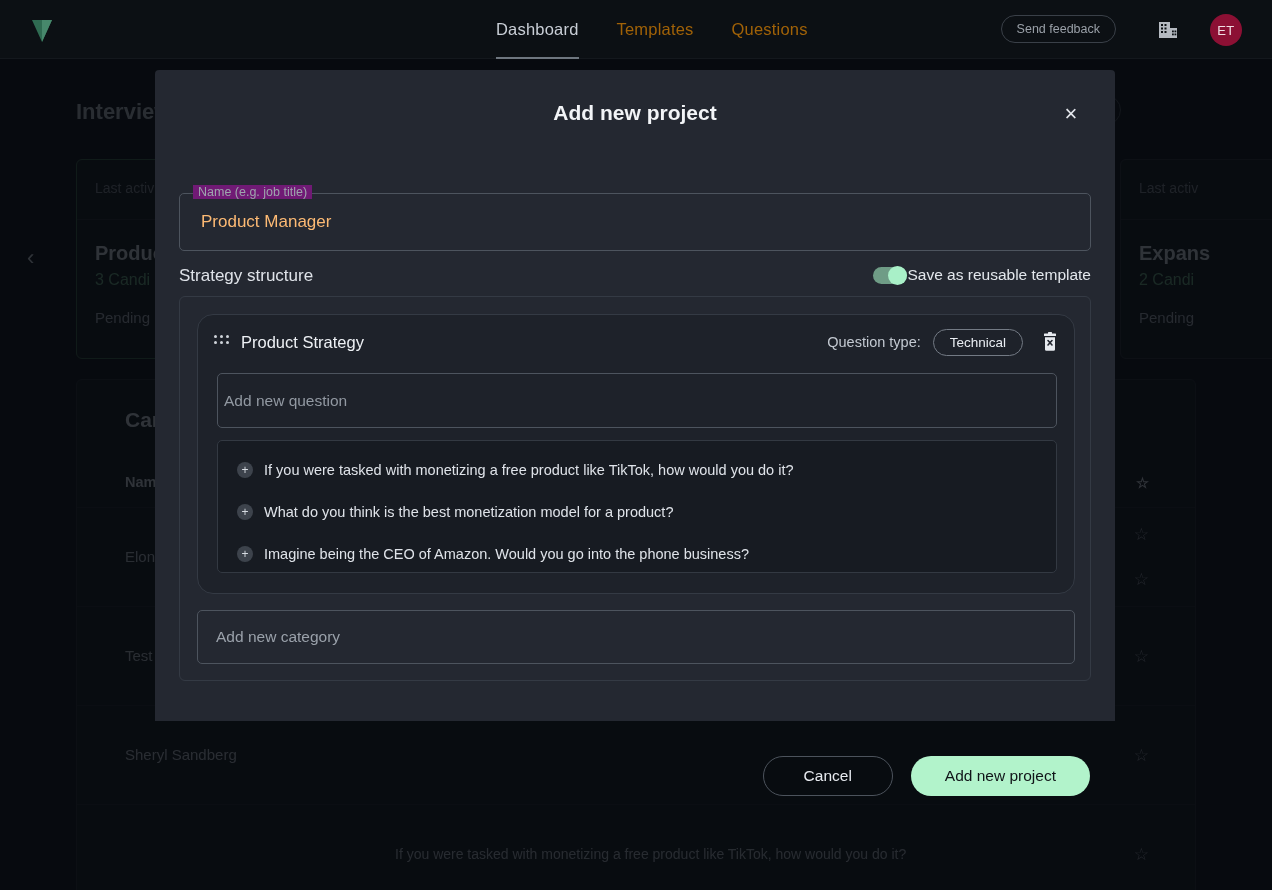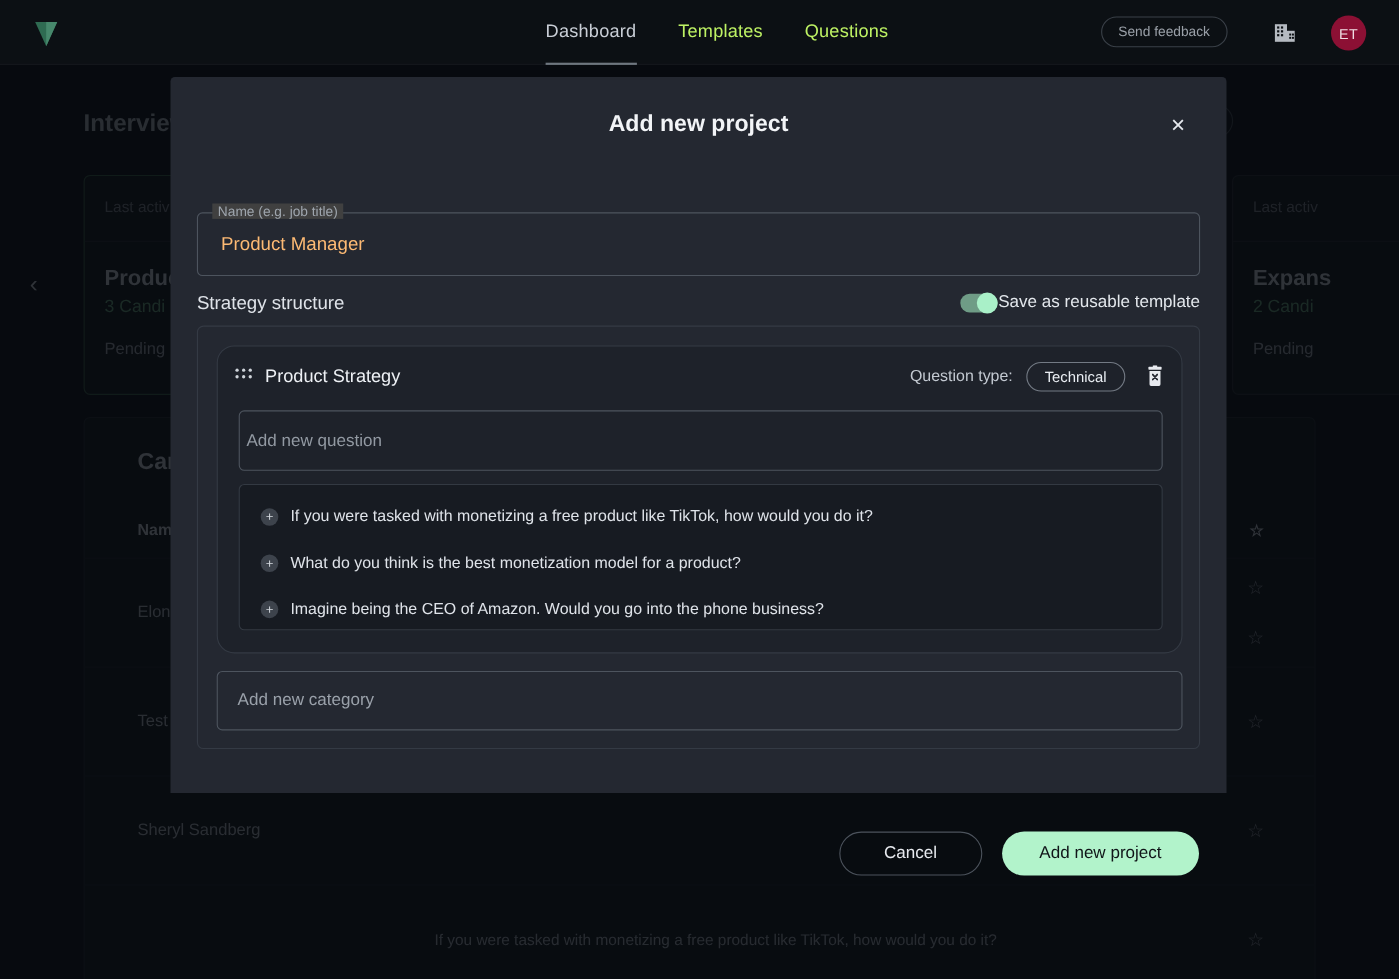--- a/index.html
+++ b/index.html
@@ -16,21 +16,21 @@
     position: absolute; top: 0; left: 0; width: 1272px; height: 59px;
     background: #0c1014; display: flex; align-items: center;
     border-bottom: 1px solid #14181d;
   }
   .logo-wrap { position: absolute; left: 26px; top: 14px; width: 32px; height: 32px; }
   .nav-links {
     position: absolute; left: 472px; top: 0; height: 59px;
     display: flex; align-items: center; gap: 38px; margin-left: 24px;
   }
   .nav-link {
-    font-size: 16.5px; color: #bef264; letter-spacing: .2px;
+    font-size: 16.5px; color: #a16207; letter-spacing: .2px;
     line-height: 59px; height: 59px; cursor: pointer; position: relative;
   }
   .nav-link.active { color: #c9ced6; }
   .nav-link.active:after {
     content: ""; position: absolute; left: 0; right: 0; bottom: 0;
     height: 2px; background: #6e767f;
   }
   .feedback-btn {
     position: absolute; right: 156px; top: 15px;
     height: 28px; padding: 0 15px; border: 1px solid #3a4048; border-radius: 14px;
@@ -120,21 +120,21 @@
     color: #e6e9ee; font-size: 22px; cursor: pointer; background: none; border: none;
     font-family: "Liberation Sans", sans-serif; line-height: 1;
   }
 
   .field-wrap { position: absolute; left: 24px; top: 123px; width: 912px; height: 58px; }
   .field-box {
     position: absolute; inset: 0; border: 1px solid #4d545e; border-radius: 5px;
     background: transparent;
   }
   .field-legend {
-    position: absolute; left: 14px; top: -8px; padding: 0 5px; background: #404040;
+    position: absolute; left: 14px; top: -8px; padding: 0 5px; background: #701a75;
     font-size: 12.5px; color: #9ea5ad;
   }
   .field-value {
     position: absolute; left: 22px; top: 0; height: 58px; display: flex; align-items: center;
     font-size: 17px; color: #fdba74;
   }
 
   .struct-label {
     position: absolute; left: 24px; top: 196px; font-size: 17px; color: #dfe3e9;
   }

